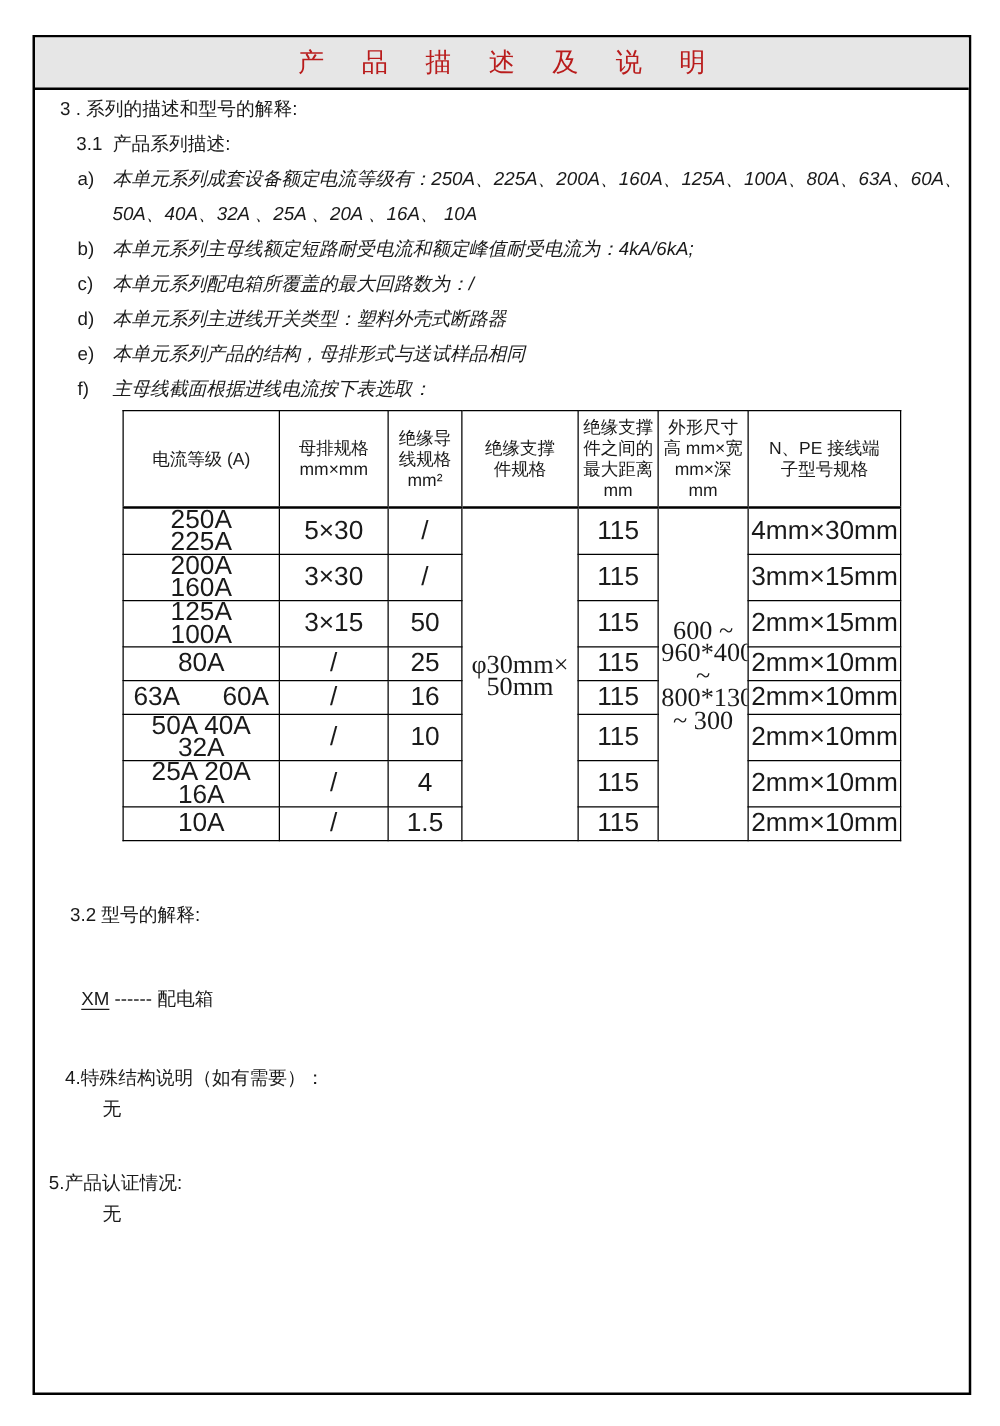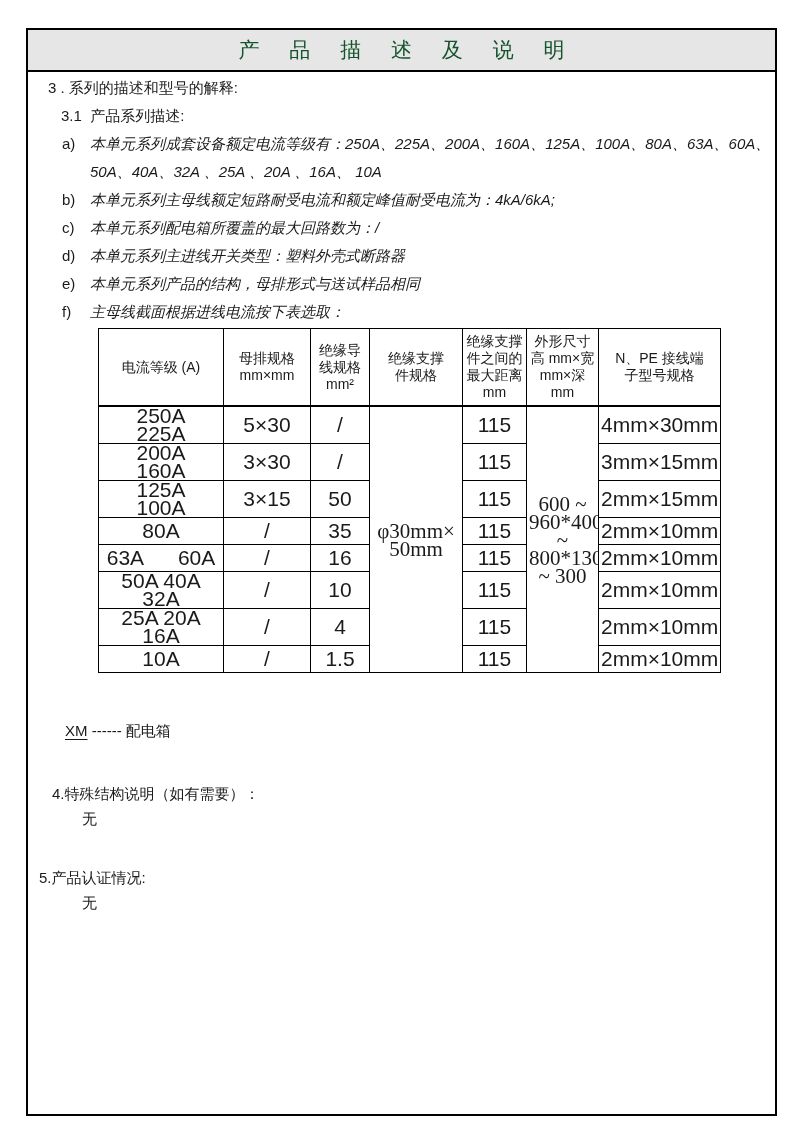--- a/index.html
+++ b/index.html
@@ -31,21 +31,21 @@
     background: #e6e6e6;
     border-bottom: 2px solid #000000;
     display: flex;
     align-items: center;
     justify-content: center;
   }
   .title-bar span {
     font-size: 21px;
     letter-spacing: 12px;
     text-indent: 12px;
-    color: #14532d;
+    color: #b91c1c;
     white-space: pre;
   }
   .content {
     padding-top: 2px;
     font-size: 15px;
   }
   .line {
     margin: 0;
     line-height: 28px;
     white-space: pre-wrap;
@@ -227,21 +227,21 @@
           <tr>
             <td>125A      100A</td>
             <td>3×15</td>
             <td>50</td>
             <td>115</td>
             <td>2mm×15mm</td>
           </tr>
           <tr>
             <td>80A</td>
             <td>/</td>
-            <td>35</td>
+            <td>25</td>
             <td>115</td>
             <td>2mm×10mm</td>
           </tr>
           <tr>
             <td>63A      60A</td>
             <td>/</td>
             <td>16</td>
             <td>115</td>
             <td>2mm×10mm</td>
           </tr>
@@ -262,20 +262,21 @@
           <tr>
             <td>10A</td>
             <td>/</td>
             <td>1.5</td>
             <td>115</td>
             <td>2mm×10mm</td>
           </tr>
         </tbody>
       </table>
 
+      <p class="s32">3.2 型号的解释:</p>
 
       <p class="xm-line"><span class="xm-code">XM</span><span> ------ </span><span>配电箱</span></p>
 
       <p class="s4">4.特殊结构说明（如有需要）：</p>
       <p class="val">无</p>
 
       <p class="s5">5.产品认证情况:</p>
       <p class="val">无</p>
 
     </div>

